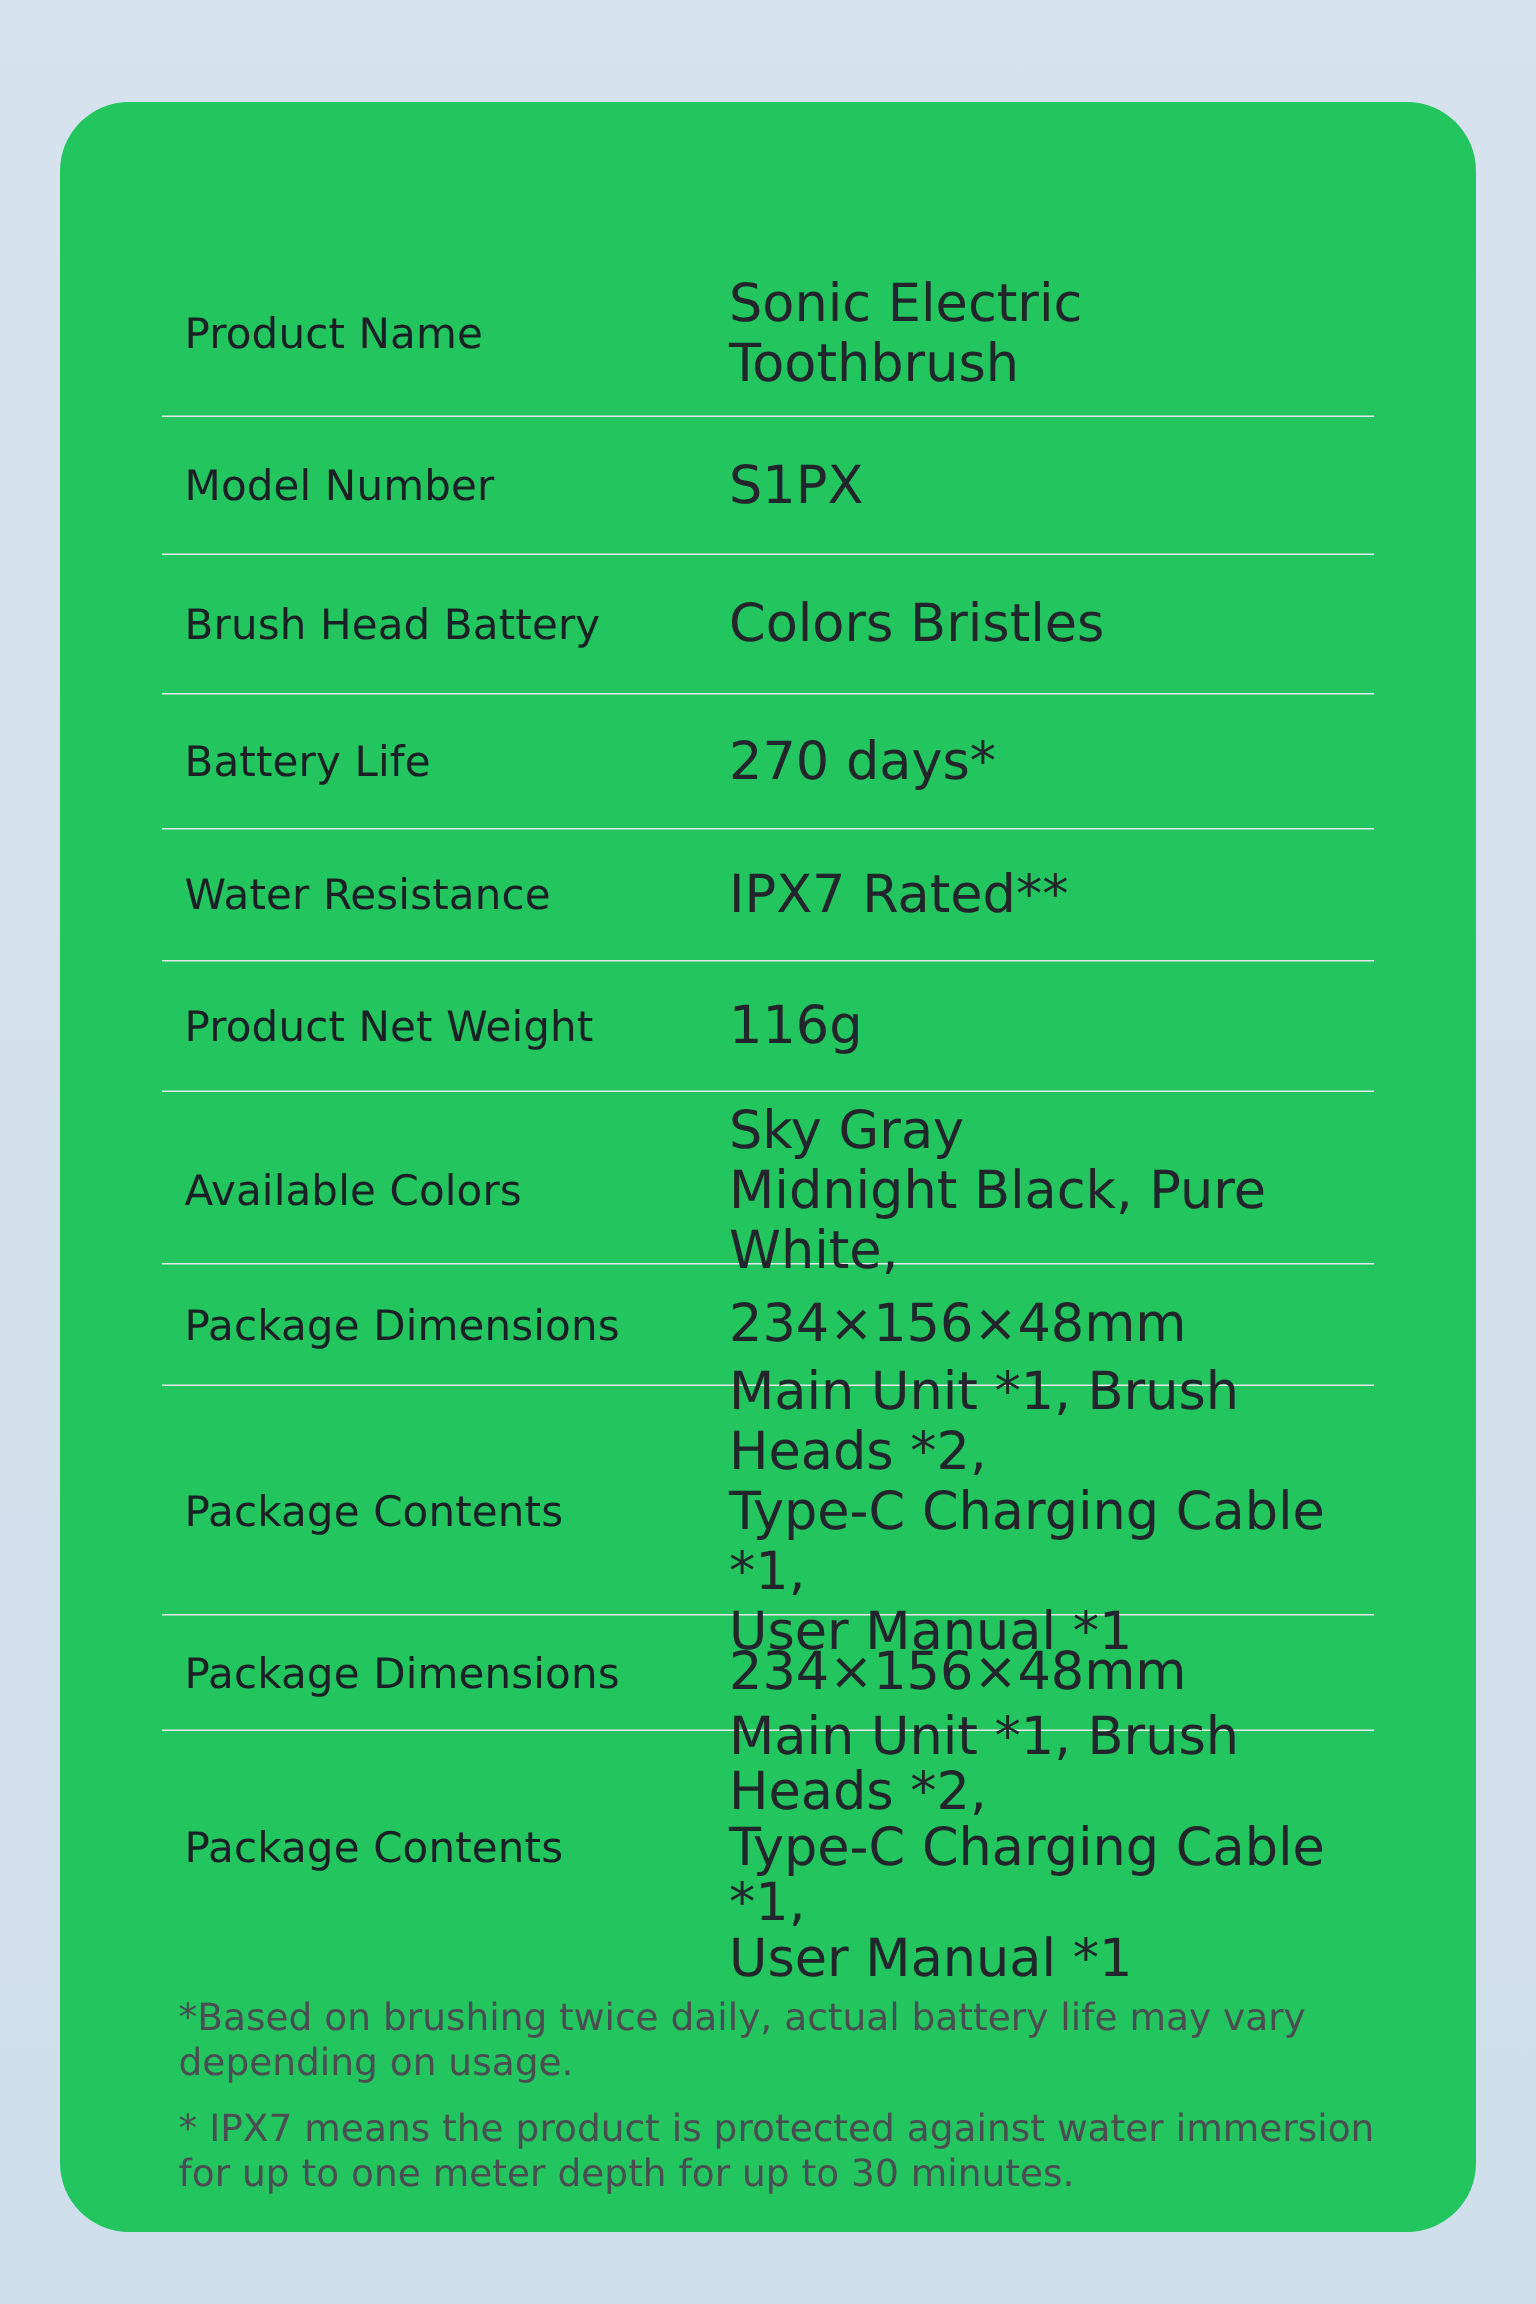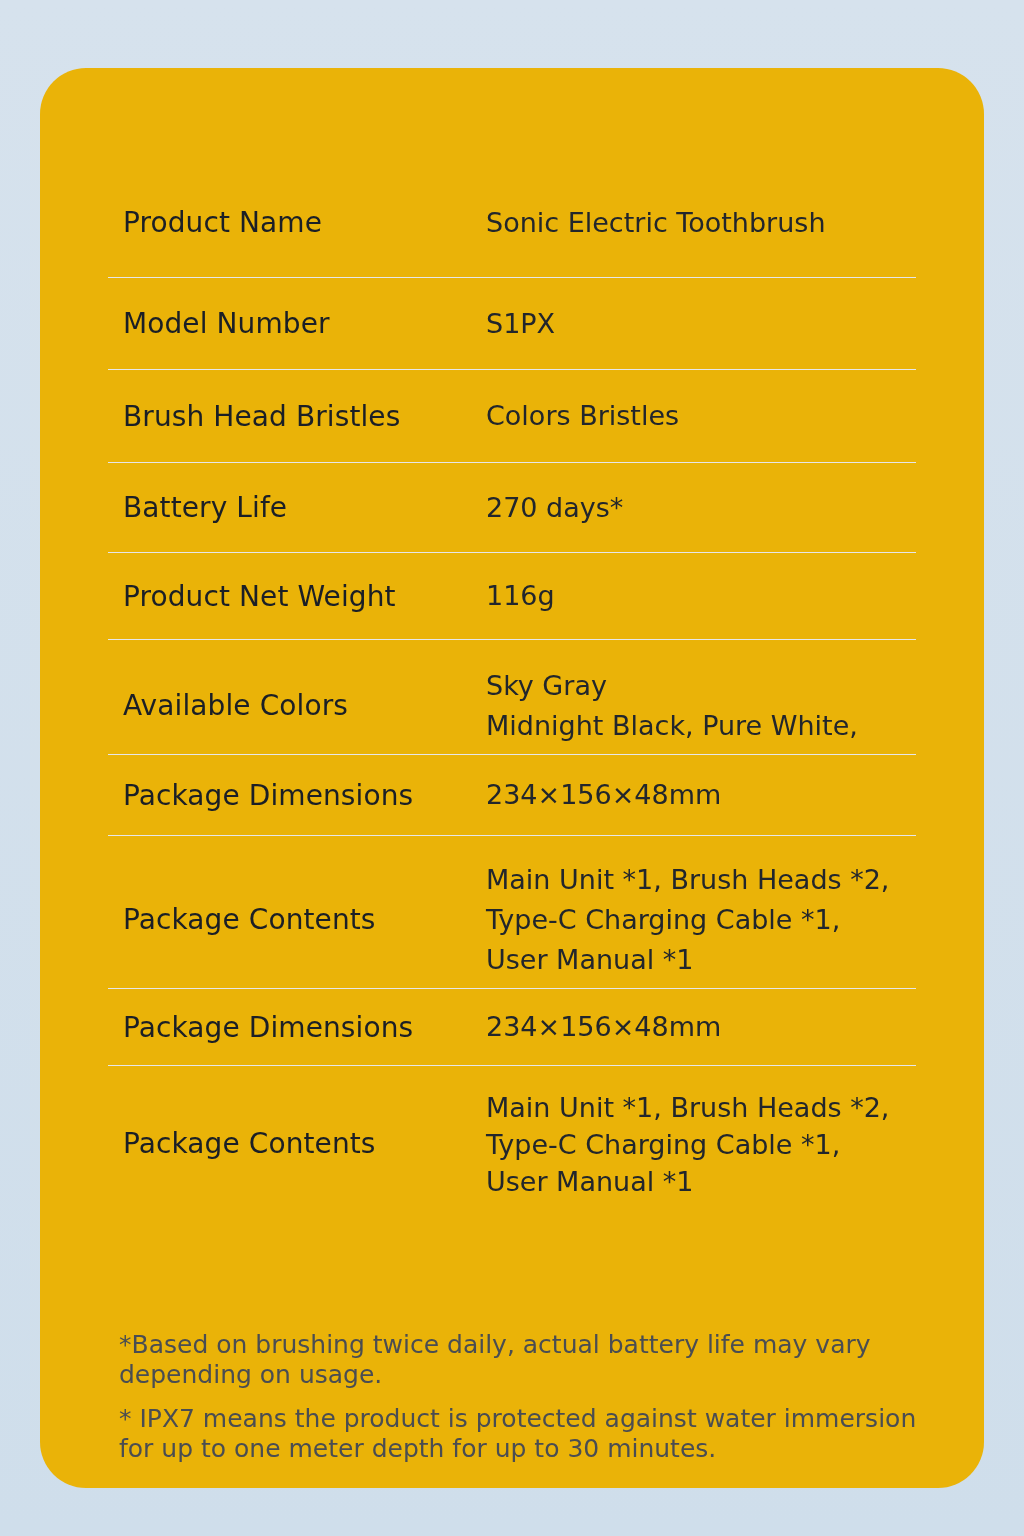--- a/index.html
+++ b/index.html
@@ -4,60 +4,64 @@
   <style>
     html, body { margin: 0; padding: 0; }
     body {
       width: 1024px; height: 1536px; overflow: hidden;
       background: linear-gradient(180deg, #d6e2ed 0%, #cfdeeb 100%);
       font-family: "DejaVu Sans", sans-serif;
       position: relative;
     }
     .card {
       position: absolute; left: 40px; top: 68px; width: 944px; height: 1420px;
-      background: #eab308; border-radius: 46px;
+      background: #22c55e; border-radius: 46px;
     }
     .table { position: absolute; left: 68px; top: 100px; width: 808px; }
     .row {
       display: flex; border-bottom: 1.5px solid #e6e7ea;
       box-sizing: border-box;
     }
     .row:last-child { border-bottom: none; }
     .label {
       width: 378px; padding-left: 15px; box-sizing: border-box;
       font-size: 28px; color: #1b1f26; letter-spacing: 0.1px;
     }
     .value {
-      flex: 1; font-size: 27px; color: #22262c; line-height: 40px;
+      flex: 1; font-size: 35px; color: #22262c; line-height: 40px;
     }
     .row.single { align-items: center; }
     .row.multi { align-items: center; }
     .notes { position: absolute; left: 79px; top: 1262px; width: 820px; }
     .note { font-size: 25px; color: #4a4d52; line-height: 30px; margin-bottom: 14px; }
   </style>
 </head>
 <body>
 
 <div class="card">
   <div class="table">
     <div class="row single" style="height:110px">
       <div class="label">Product Name</div>
       <div class="value">Sonic Electric Toothbrush</div>
     </div>
     <div class="row single" style="height:92px">
       <div class="label">Model Number</div>
       <div class="value">S1PX</div>
     </div>
     <div class="row single" style="height:93px">
-      <div class="label">Brush Head Bristles</div>
+      <div class="label">Brush Head Battery</div>
       <div class="value">Colors Bristles</div>
     </div>
     <div class="row single" style="height:90px">
       <div class="label">Battery Life</div>
       <div class="value">270 days*</div>
+    </div>
+    <div class="row single" style="height:88px">
+      <div class="label">Water Resistance</div>
+      <div class="value">IPX7 Rated**</div>
     </div>
     <div class="row single" style="height:87px">
       <div class="label">Product Net Weight</div>
       <div class="value">116g</div>
     </div>
     <div class="row multi" style="height:115px; padding-top:18px">
       <div class="label" style="line-height:40px">Available Colors</div>
       <div class="value">
         <div>Sky Gray</div>
         <div>Midnight Black, Pure White,</div>

